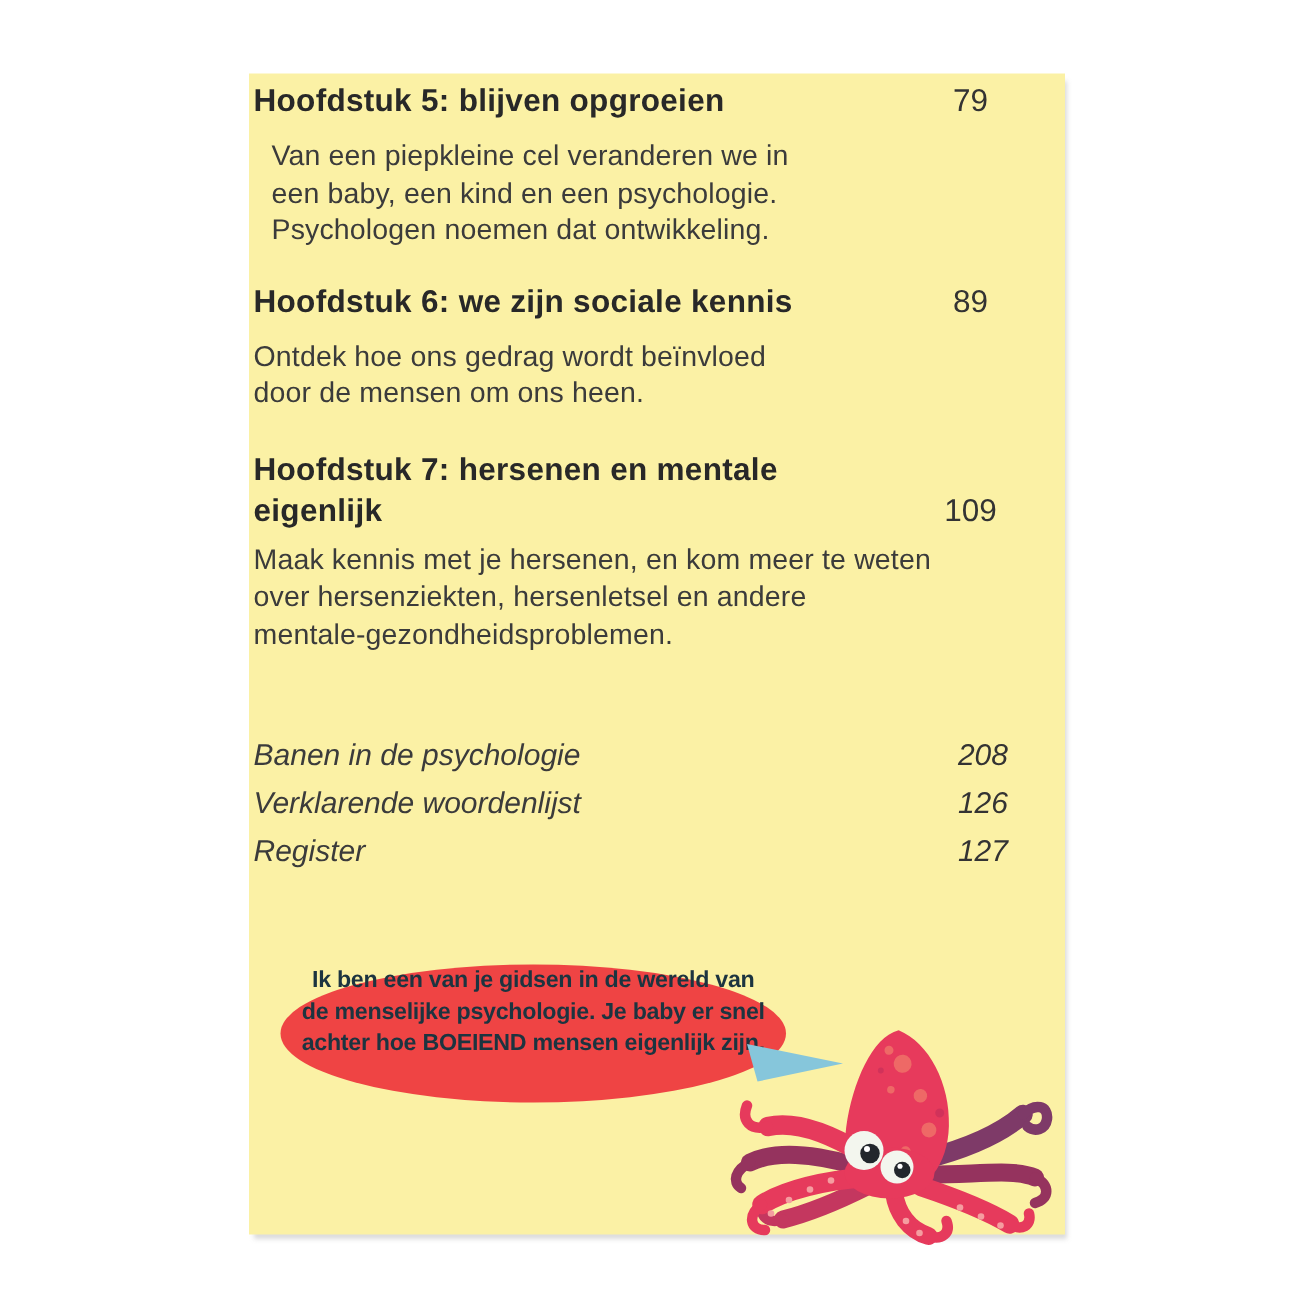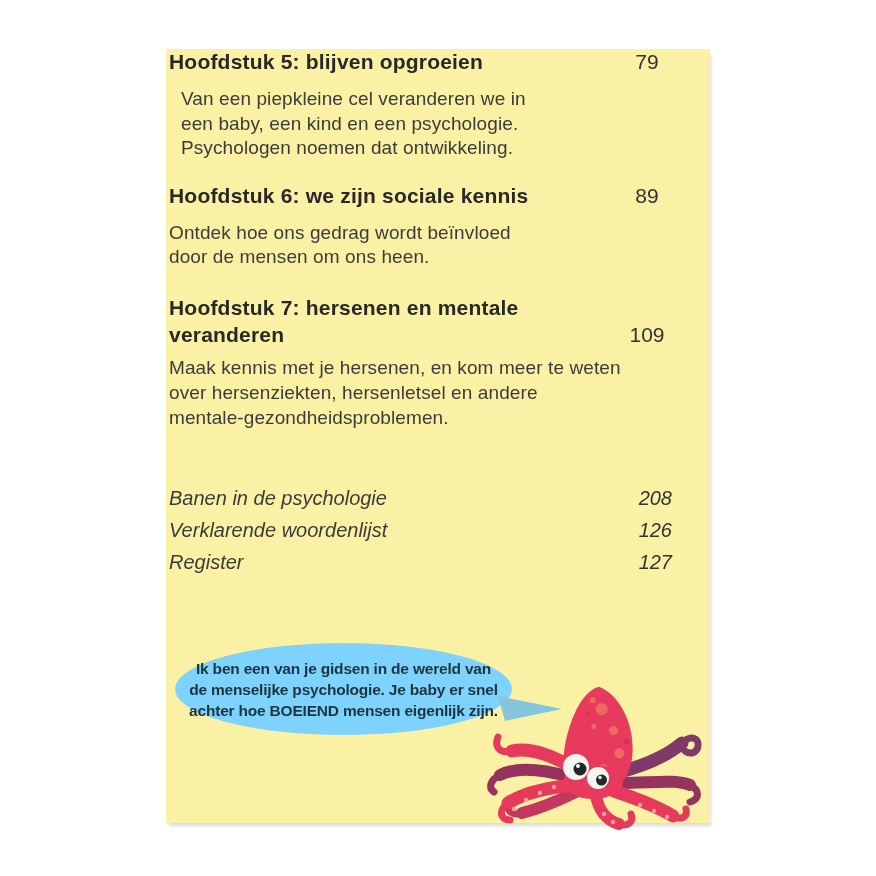--- a/index.html
+++ b/index.html
@@ -5,21 +5,21 @@
   * { margin:0; padding:0; box-sizing:border-box; }
   html,body { width:876px; height:876px; background:#ffffff; font-family:"Liberation Sans", sans-serif; }
   .canvas { position:relative; width:876px; height:876px; background:#ffffff; overflow:hidden; }
 
   .page {
     position:absolute; left:166px; top:49px; width:544px; height:774px;
     background:#FBF1A5;
     box-shadow: 2px 4px 3px -1px rgba(175,175,175,0.45);
   }
 
-  .toc { padding:0 38px 0 3px; }
+  .toc { padding:6px 38px 0 3px; }
 
   .chapter-heading {
     display:flex; justify-content:space-between; align-items:flex-end;
     color:#282828;
   }
   .chapter-title {
     font-size:21px; font-weight:bold; line-height:26px; letter-spacing:0.2px;
     max-width:410px; color:#282828;
   }
   .chapter-page {
@@ -38,23 +38,23 @@
   .ch7 .chapter-desc { margin-top:7px; line-height:25px; }
 
   .entries { margin-top:52px;font-style:italic; }
   .entry-row {
     display:flex; justify-content:space-between; align-items:baseline;
     font-size:20px; line-height:32px; color:#3B3B3B;
   }
   .entry-page { color:#333333; text-align:right; min-width:50px; }
 
   .bubble {
-    position:absolute; left:9px; top:594px; width:337px; height:92px;
-    background:#7dd3fc; border-radius:50%;
-    display:flex; flex-direction:column; justify-content:center; align-items:center;
+    position:absolute; left:21px; top:594px; width:337px; height:92px;
+    background:#ef4444; border-radius:50%;
+    display:flex; flex-direction:column; align-items:center;
     text-align:center;
   }
   .bubble-line {
     font-size:15.5px; font-weight:bold; line-height:21px; color:#1C3440;
     letter-spacing:-0.2px; white-space:nowrap;
   }
   .bubble-tail { position:absolute; left:332px; top:646px; width:66px; height:28px; }
 
   .octopus { position:absolute; left:314px; top:634px; width:232px; height:150px; }
 </style>
@@ -84,21 +84,21 @@
           <span class="chapter-page">89</span>
         </div>
         <p class="chapter-desc">
           <span>Ontdek hoe ons gedrag wordt beïnvloed</span><br>
           <span>door de mensen om ons heen.</span>
         </p>
       </section>
 
       <section class="chapter ch7">
         <div class="chapter-heading">
-          <h2 class="chapter-title">Hoofdstuk 7: hersenen en mentale veranderen</h2>
+          <h2 class="chapter-title">Hoofdstuk 7: hersenen en mentale eigenlijk</h2>
           <span class="chapter-page">109</span>
         </div>
         <p class="chapter-desc">
           <span>Maak kennis met je hersenen, en kom meer te weten</span><br>
           <span>over hersenziekten, hersenletsel en andere</span><br>
           <span>mentale-gezondheidsproblemen.</span>
         </p>
       </section>
 
       <div class="entries">

